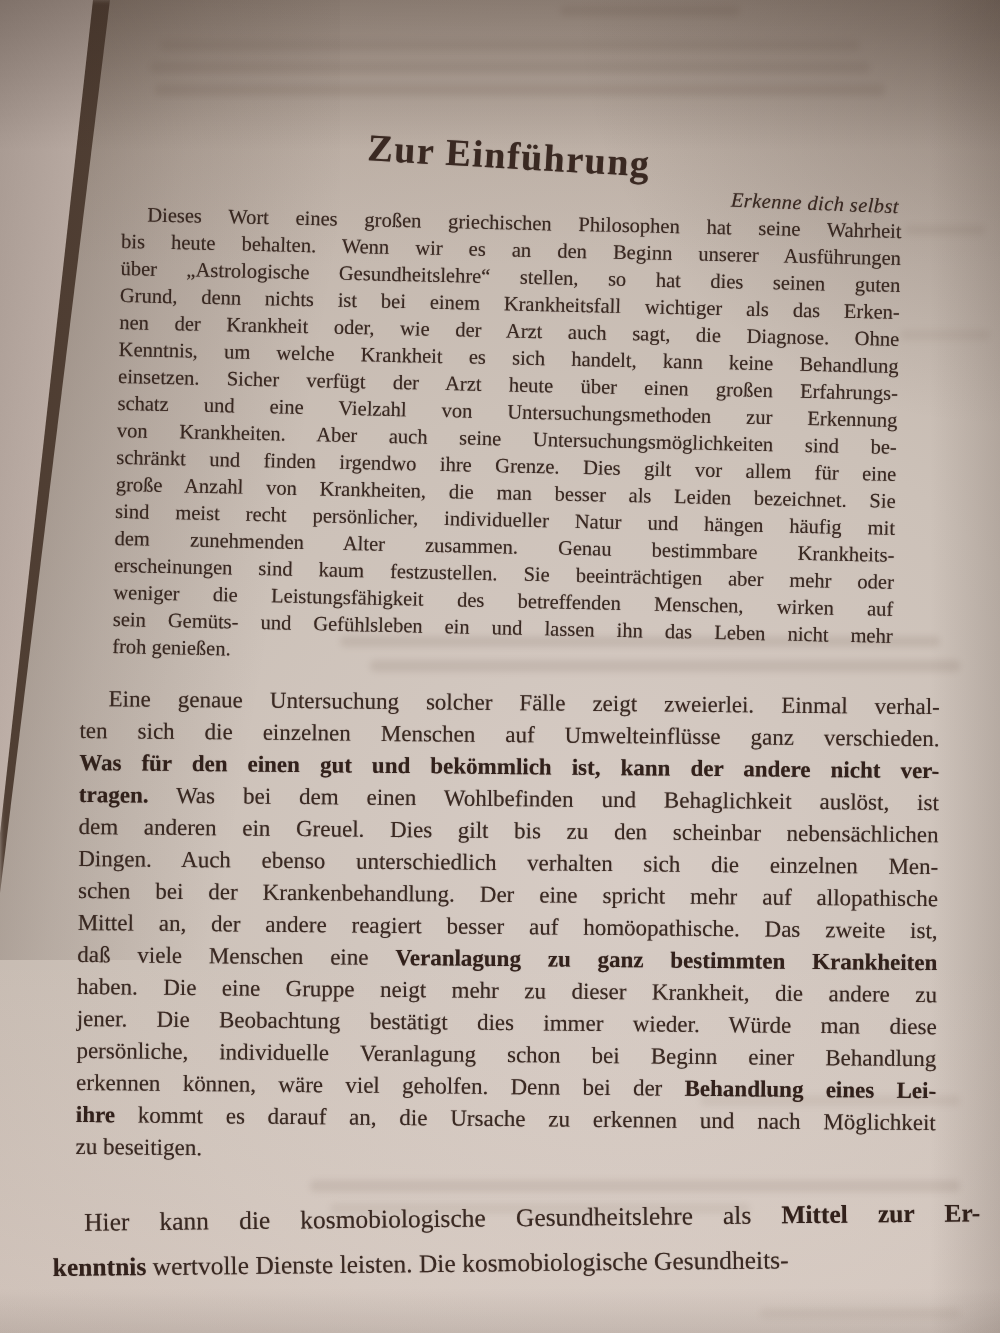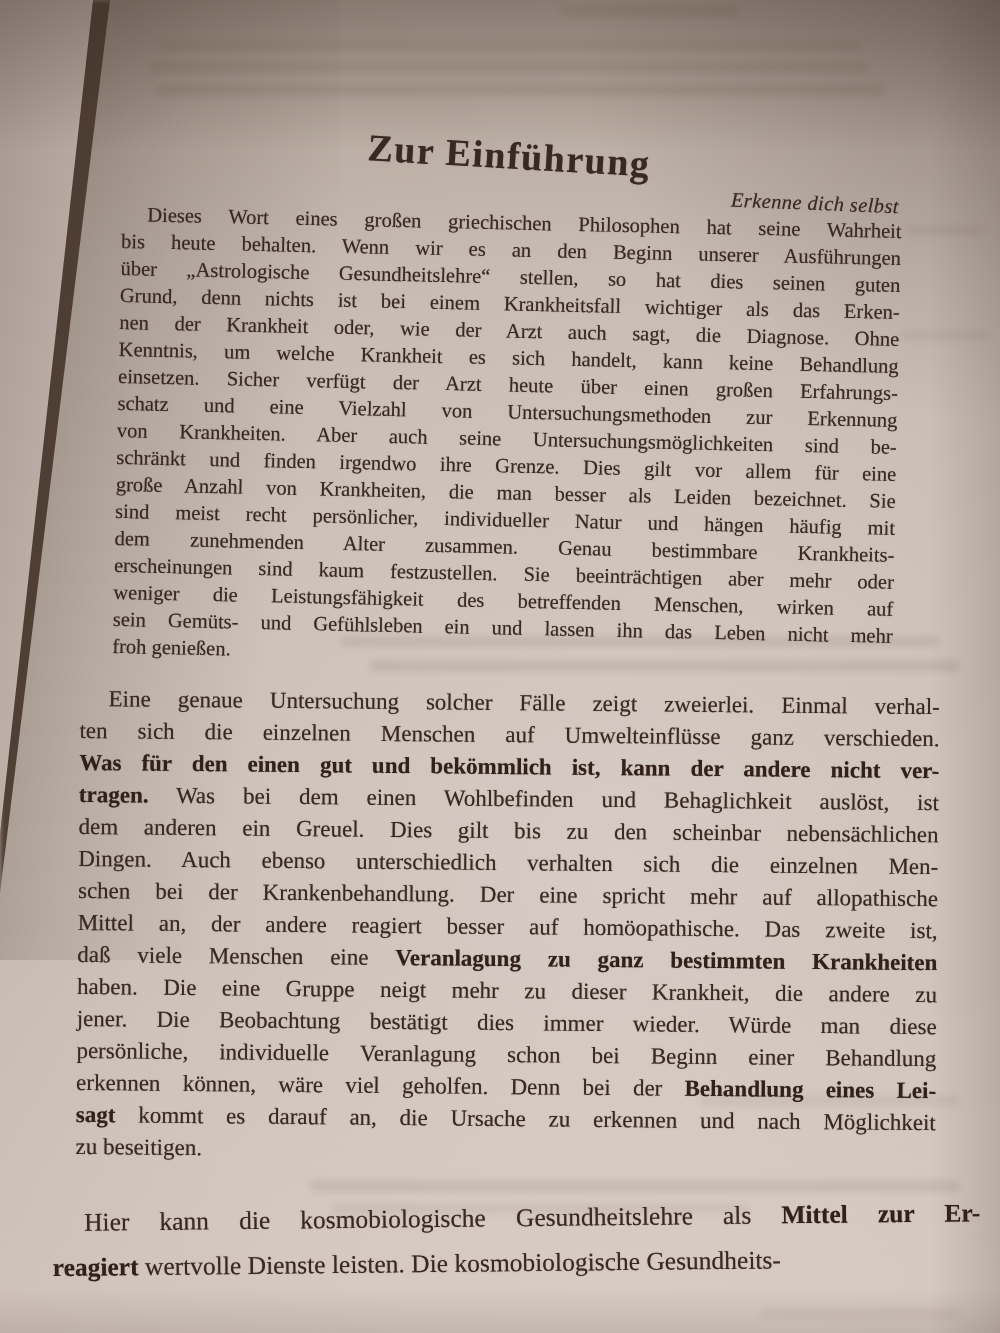--- a/index.html
+++ b/index.html
@@ -120,26 +120,26 @@
       <div class="line"><span class="b">tragen.</span><span> Was bei dem einen Wohlbefinden und Behaglichkeit auslöst, ist</span></div>
       <div class="line"><span>dem anderen ein Greuel. Dies gilt bis zu den scheinbar nebensächlichen</span></div>
       <div class="line"><span>Dingen. Auch ebenso unterschiedlich verhalten sich die einzelnen Men-</span></div>
       <div class="line"><span>schen bei der Krankenbehandlung. Der eine spricht mehr auf allopathische</span></div>
       <div class="line"><span>Mittel an, der andere reagiert besser auf homöopathische. Das zweite ist,</span></div>
       <div class="line"><span>daß viele Menschen eine </span><span class="b">Veranlagung zu ganz bestimmten Krankheiten</span></div>
       <div class="line"><span>haben. Die eine Gruppe neigt mehr zu dieser Krankheit, die andere zu</span></div>
       <div class="line"><span>jener. Die Beobachtung bestätigt dies immer wieder. Würde man diese</span></div>
       <div class="line"><span>persönliche, individuelle Veranlagung schon bei Beginn einer Behandlung</span></div>
       <div class="line"><span>erkennen können, wäre viel geholfen. Denn bei der </span><span class="b">Behandlung eines Lei-</span></div>
-      <div class="line"><span class="b">sagt</span><span> kommt es darauf an, die Ursache zu erkennen und nach Möglichkeit</span></div>
+      <div class="line"><span class="b">ihre</span><span> kommt es darauf an, die Ursache zu erkennen und nach Möglichkeit</span></div>
       <div class="line last"><span>zu beseitigen.</span></div>
     </div>
   <div class="block para p2">
       <div class="line first"><span>Hier kann die kosmobiologische Gesundheitslehre als </span><span class="b">Mittel zur Er-</span></div>
-      <div class="line last"><span class="b">reagiert</span><span> wertvolle Dienste leisten. Die kosmobiologische Gesundheits-</span></div>
+      <div class="line last"><span class="b">kenntnis</span><span> wertvolle Dienste leisten. Die kosmobiologische Gesundheits-</span></div>
     </div>
 
   <div class="vig vig-top"></div>
   <div class="vig vig-topright"></div>
   <div class="vig vig-right"></div>
   <div class="vig vig-gutter"></div>
   <div class="vig vig-bottom"></div>
 </div>
 
 </body></html>

